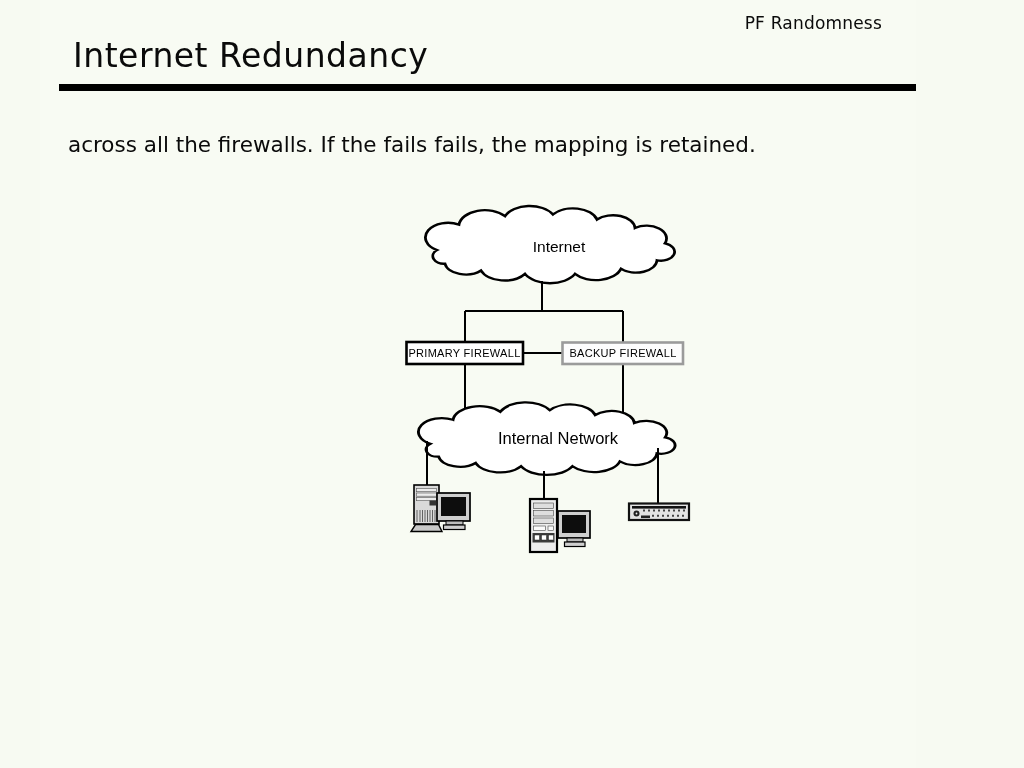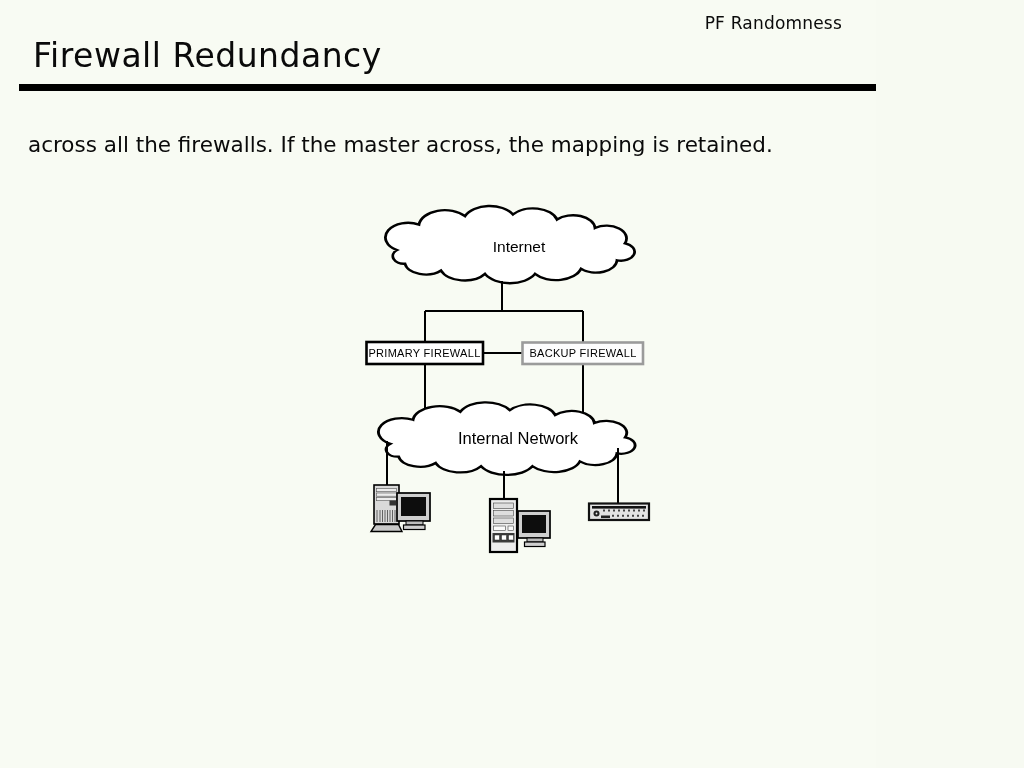--- a/index.html
+++ b/index.html
@@ -8,20 +8,21 @@
     background: #f7faf2;
   }
   .slide {
     position: relative;
     width: 876px;
     height: 768px;
     background: #f8fbf3;
     overflow: hidden;
     font-family: "DejaVu Sans", sans-serif;
     color: #0a0a0a;
+    margin-left: 40px;
   }
   .corner-label {
     position: absolute;
     top: 13px;
     right: 34px;
     font-size: 17px;
     letter-spacing: 0.2px;
   }
   .page-title {
     position: absolute;
@@ -66,26 +67,26 @@
   .cloud-label-xl { font-size: 16.5px; }
   .conn { stroke: #000; stroke-width: 2; fill: none; }
 </style>
 </head>
 <body>
 
 <div class="slide">
 
   <div class="corner-label">PF Randomness</div>
 
-  <div class="page-title">Firewall Redundancy</div>
+  <div class="page-title">Internet Redundancy</div>
 
   <div class="title-rule"></div>
 
   <div class="body-text">
-    <div>across all the firewalls. If the master across, the mapping is retained.</div>
+    <div>across all the firewalls. If the fails fails, the mapping is retained.</div>
   </div>
 
   <svg class="diagram-svg" width="1024" height="768" viewBox="0 0 1024 768">
     <defs>
       <path id="cloudShape" d="M 12 46
         A 21 16 0 0 1 34 16
         A 26 19 0 0 1 80 6
         A 27 20 0 0 1 128 4
         A 25 18 0 0 1 172 10
         A 22 16 0 0 1 210 20

